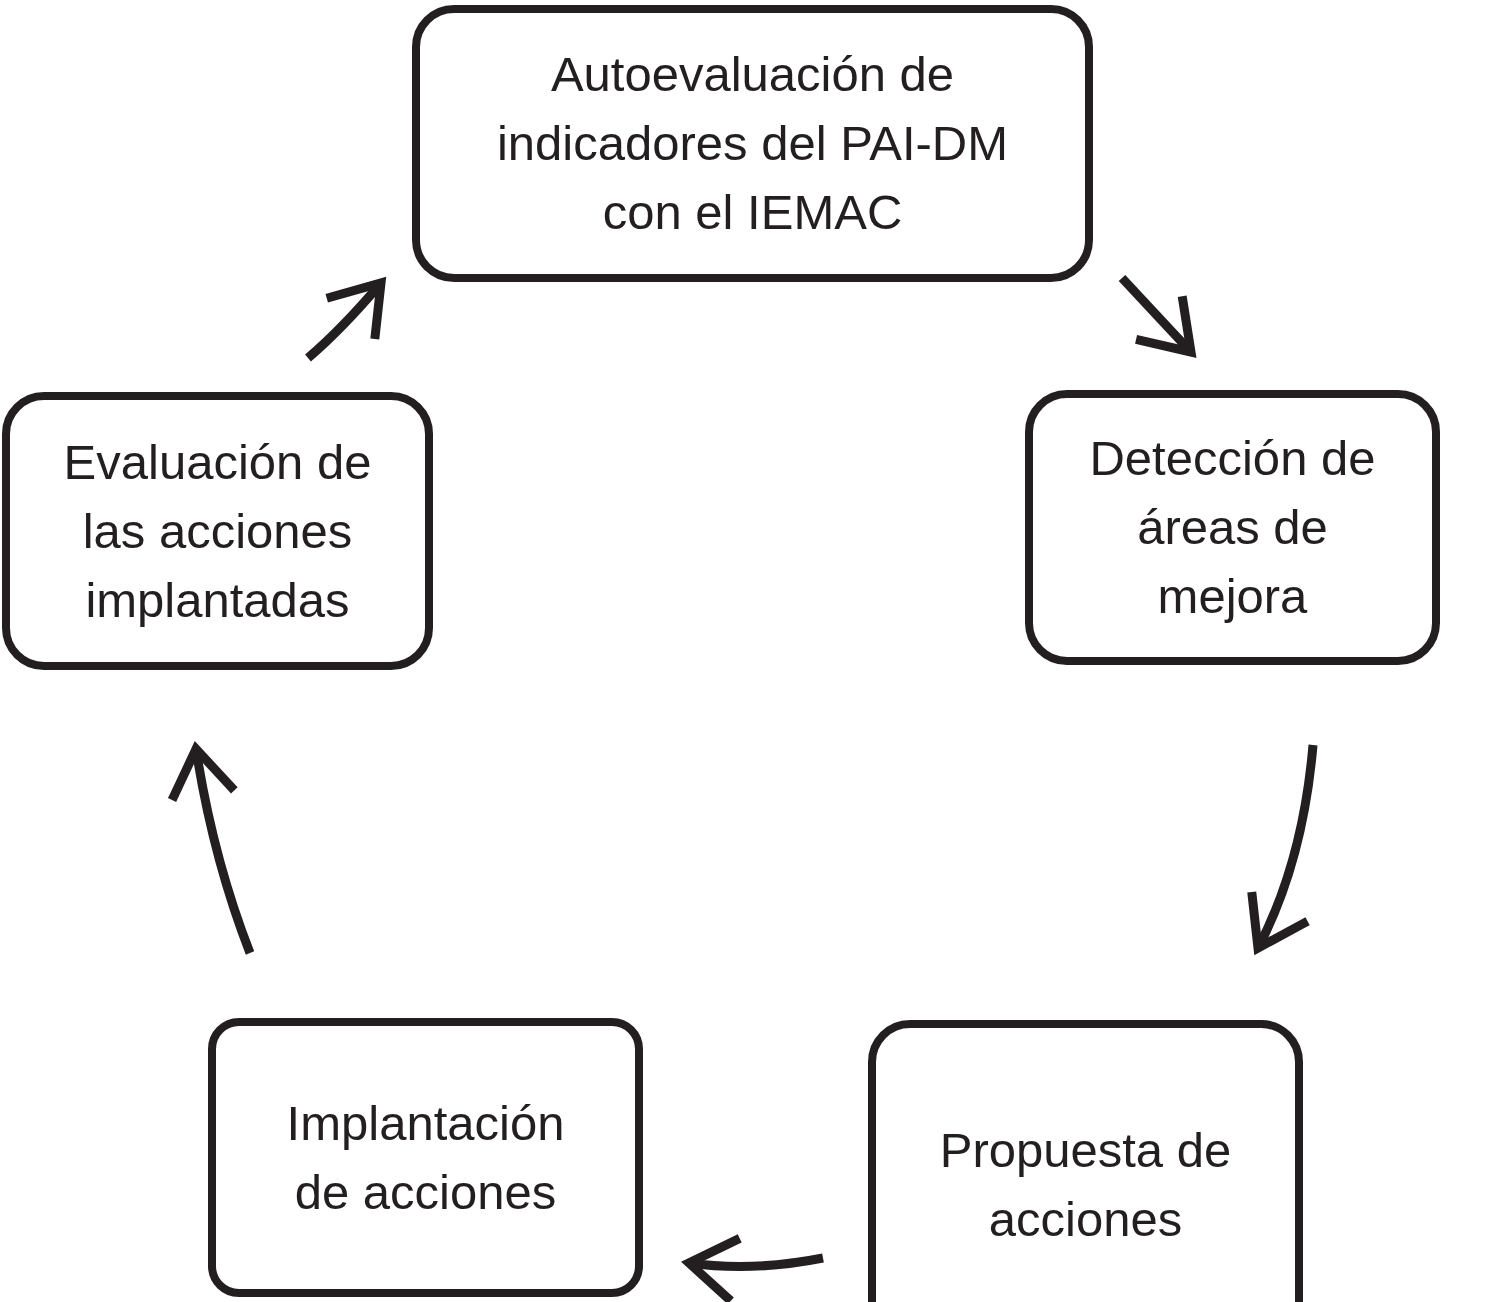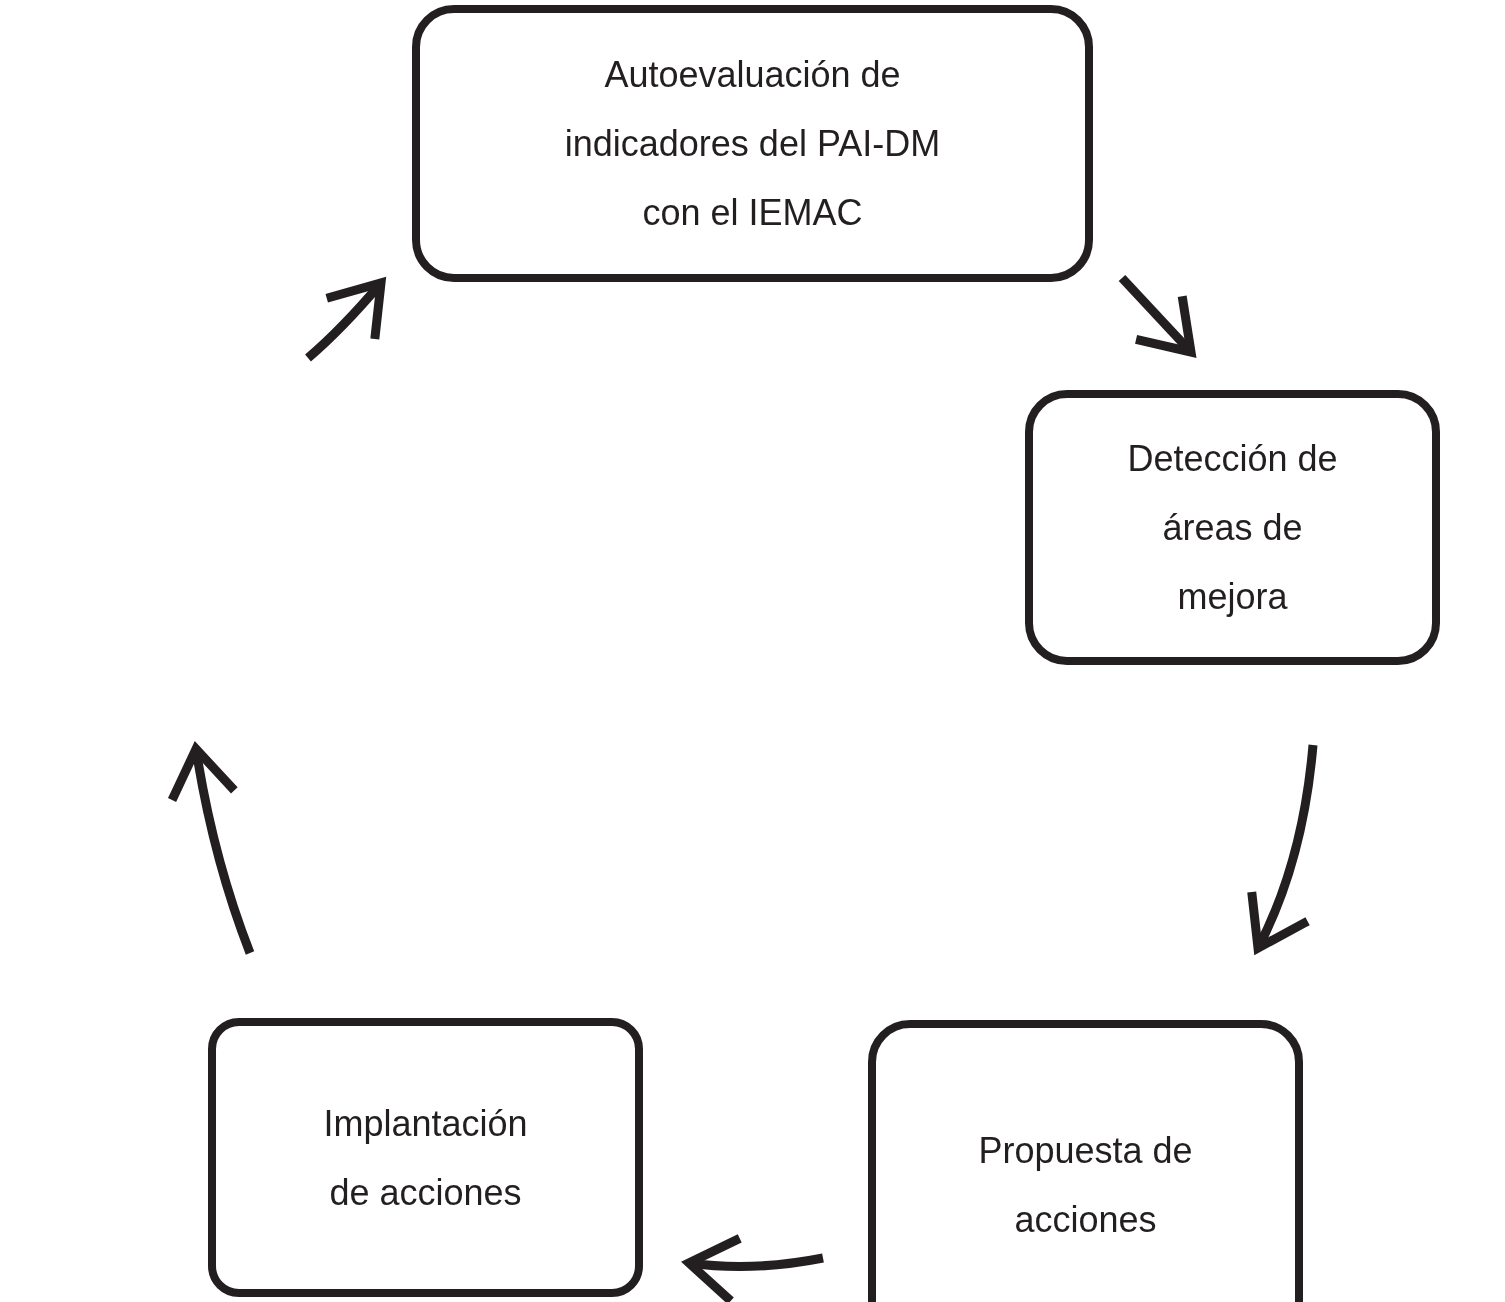--- a/index.html
+++ b/index.html
@@ -29,21 +29,21 @@
     border: 8px solid #231f20;
     border-radius: 42px;
     background: #ffffff;
     display: flex;
     align-items: center;
     justify-content: center;
   }
   .node-label {
     white-space: pre-line;
     text-align: center;
-    font-size: 36px;
+    font-size: 49px;
     line-height: 69px;
     font-weight: 400;
     color: #231f20;
   }
   
   #node-autoevaluacion { left: 412px; top: 5px;    width: 681px; height: 277px; }
   #node-deteccion      { left: 1025px; top: 390px; width: 415px; height: 275px; }
   #node-propuesta      { left: 868px; top: 1020px; width: 435px; height: 330px; }
   #node-implantacion   { left: 208px; top: 1018px; width: 435px; height: 279px; border-radius: 31px; }
   #node-evaluacion     { left: 2px;   top: 392px;  width: 431px; height: 278px; }
@@ -86,14 +86,19 @@
   <div class="node" id="node-propuesta">
     <span class="node-label">Propuesta de
 acciones</span>
   </div>
 
   <div class="node" id="node-implantacion">
     <span class="node-label">Implantación
 de acciones</span>
   </div>
 
+  <div class="node" id="node-evaluacion">
+    <span class="node-label">Evaluación de
+las acciones
+implantadas</span>
+  </div>
 
 </div>
 
 </body></html>

